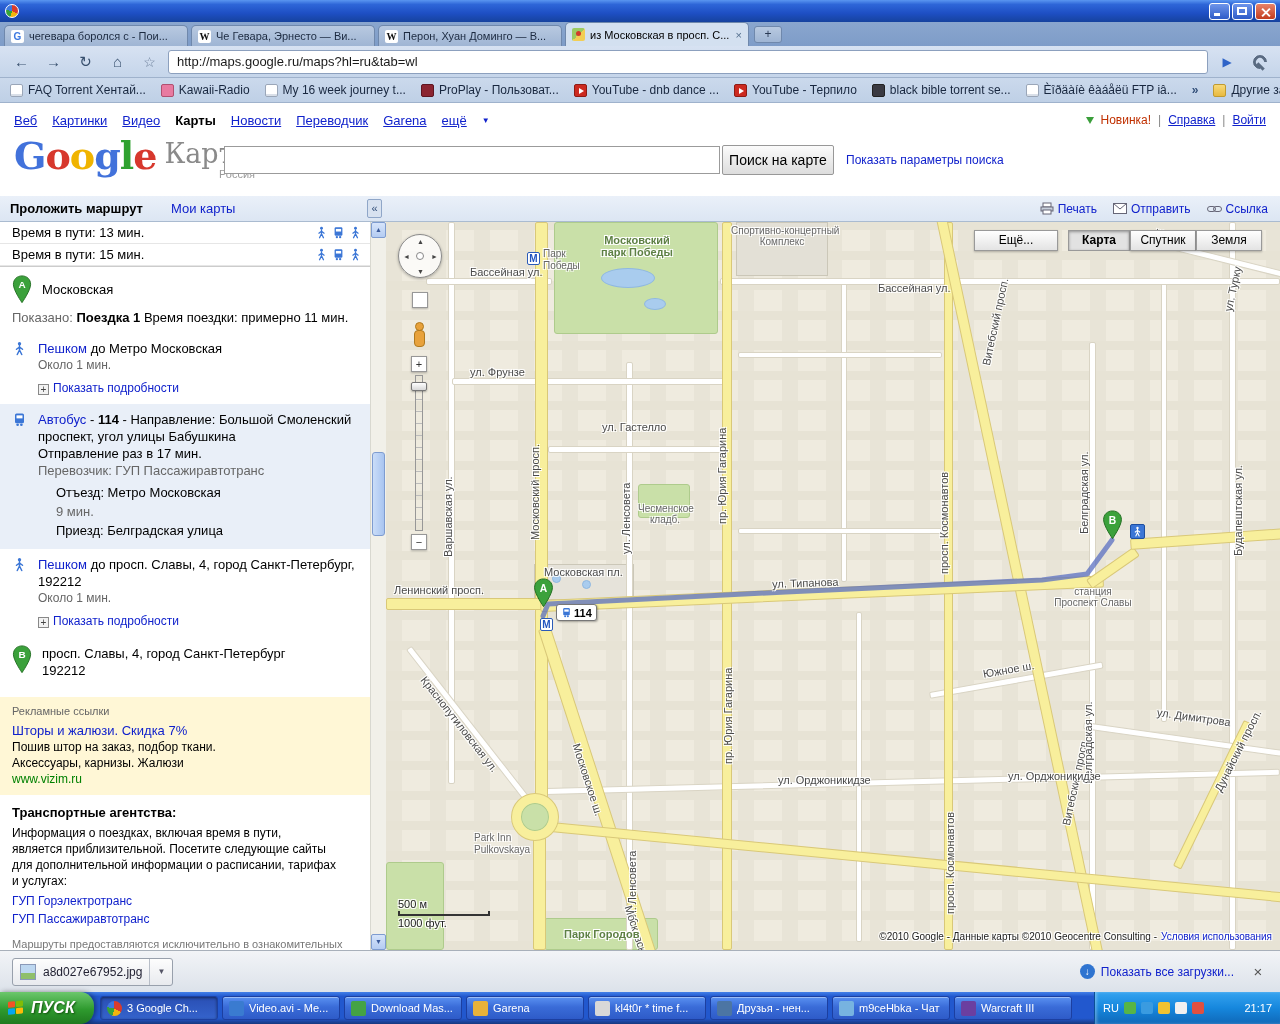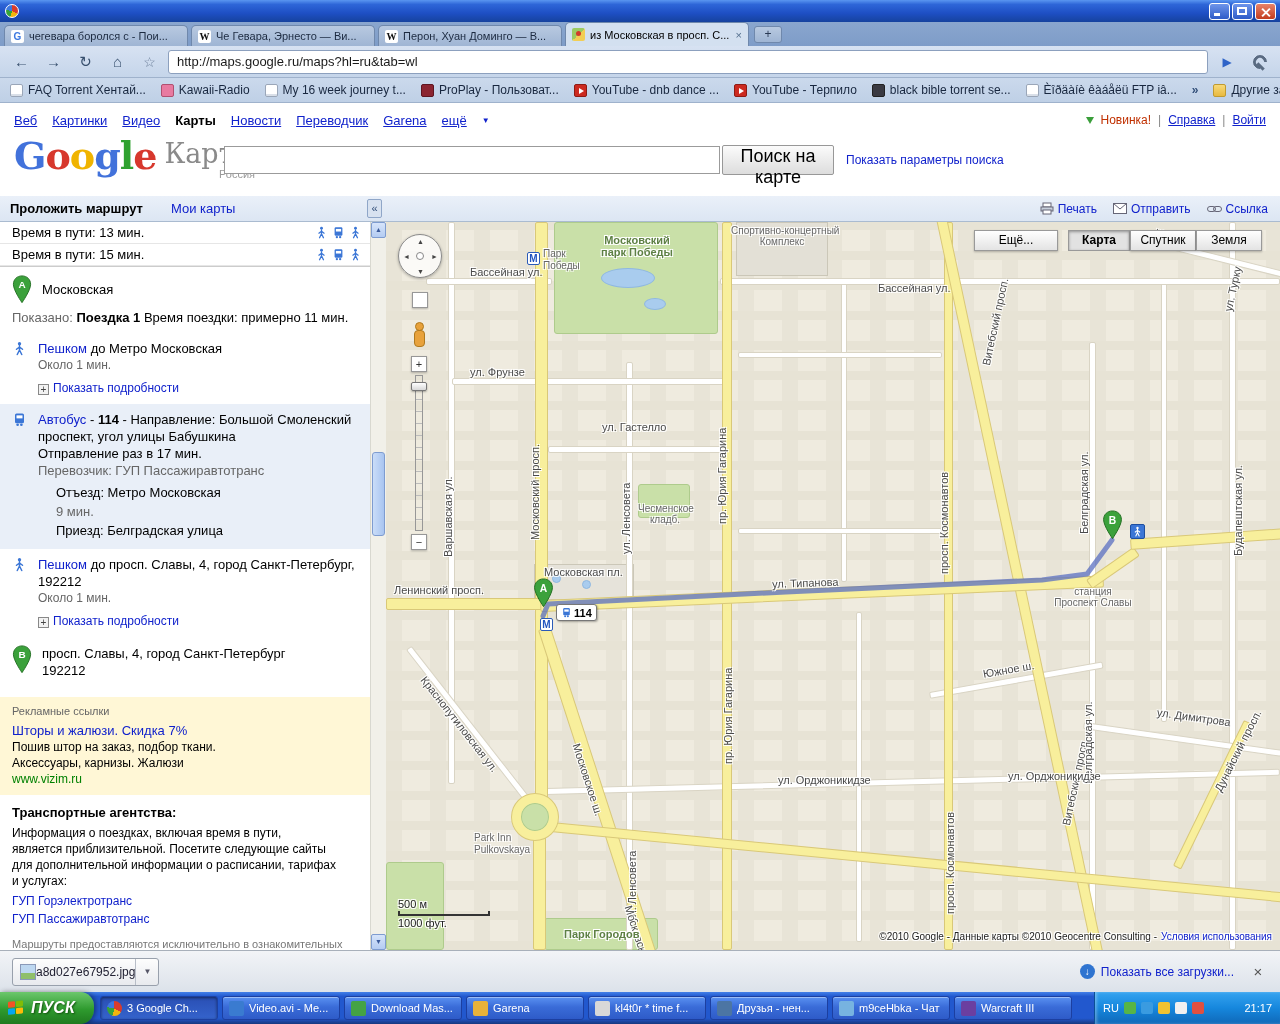--- a/index.html
+++ b/index.html
@@ -95,21 +95,21 @@
   .logo-google span:nth-child(1){color:#4272DB;} .logo-google span:nth-child(2){color:#D7382D;}
   .logo-google span:nth-child(3){color:#F0B400;} .logo-google span:nth-child(4){color:#4272DB;}
   .logo-google span:nth-child(5){color:#30A230;} .logo-google span:nth-child(6){color:#D7382D;}
   .logo-right { display:flex; flex-direction:column; align-items:flex-end; margin-top:6px; }
   .logo-product { font-family:"DejaVu Serif", serif; font-size:27px; line-height:28px; color:#8A8A8A; }
   .logo-region { font-size:11px; color:#999; }
   .search-input { position:absolute; left:224px; top:18px; width:496px; height:28px;
     border:1px solid #9B9B9B; font-size:15px; padding:0 6px; font-family:"Liberation Sans",sans-serif; }
   .search-btn { position:absolute; left:722px; top:17px; width:112px; height:30px;
     background:linear-gradient(#FBFBFB,#DDDDDD); border:1px solid #989898; border-radius:2px;
-    font-size:18px; color:#000; cursor:pointer; font-family:"Liberation Sans",sans-serif; }
+    font-size:14px; color:#000; cursor:pointer; font-family:"Liberation Sans",sans-serif; }
   .opts-link { position:absolute; left:846px; top:25px; font-size:12px; }
 
   
   .pheader { position:absolute; top:196px; height:26px; background:linear-gradient(#EAF0F9,#DCE6F3);
     border-bottom:1px solid #AABBD0; display:flex; align-items:center; font-size:13px; }
   .pheader-left { left:0; width:386px; padding:0 4px 0 10px; }
   .pheader-right { left:386px; right:0; justify-content:flex-end; gap:16px; padding-right:12px; font-size:12px; }
   .ph-tab { font-weight:bold; color:#000; }
   .ph-link { margin-left:28px; }
   .collapse-btn { margin-left:auto; width:15px; height:19px; border:1px solid #8FA6C8; background:#D8E2F0;
@@ -212,21 +212,21 @@
     text-shadow:1px 1px 0 #fff,-1px -1px 0 #fff,1px -1px 0 #fff,-1px 1px 0 #fff; }
   .scale-line { width:92px; height:5px; border:2px solid #333; border-top:none; margin:1px 0; }
   .copyright { position:absolute; right:8px; bottom:8px; font-size:10px; color:#222; display:flex; gap:4px;
     text-shadow:1px 1px 0 #fff,-1px -1px 0 #fff,1px -1px 0 #fff,-1px 1px 0 #fff; }
 
   
   .dlbar { position:absolute; left:0; top:950px; right:0; height:42px;
     background:linear-gradient(#F2F4F7,#DCE2EA); border-top:1px solid #A8B0BA;
     display:flex; align-items:center; padding:0 12px; }
   .dl-item { height:28px; background:linear-gradient(#FDFDFD,#E8EAEE); border:1px solid #98A0AC; border-radius:3px;
-    display:flex; align-items:center; padding:0 7px; font-size:12px; color:#223; cursor:pointer; }
+    display:flex; align-items:center; padding:0 7px; gap:7px; font-size:12px; color:#223; cursor:pointer; }
   .dl-icon { width:16px; height:16px; border:1px solid #8A99B8; background:linear-gradient(180deg,#BDD7F0 60%,#8FBF6A 60%); }
   .dl-chev { border-left:1px solid #B8BEC8; padding-left:7px; font-size:8px; color:#556; align-self:stretch; display:flex; align-items:center; }
   .dl-right { margin-left:auto; display:flex; align-items:center; gap:14px; }
   .dl-all { font-size:12px; display:flex; gap:6px; align-items:center; cursor:pointer; }
   .dl-all-icon { width:15px; height:15px; border-radius:50%; background:#2F74D0; color:#fff; font-size:10px;
     line-height:15px; text-align:center; }
   .dl-close { font-size:15px; color:#555; width:20px; text-align:center; cursor:pointer; }
 
   
   .taskbar { position:absolute; left:0; top:992px; right:0; height:32px;

